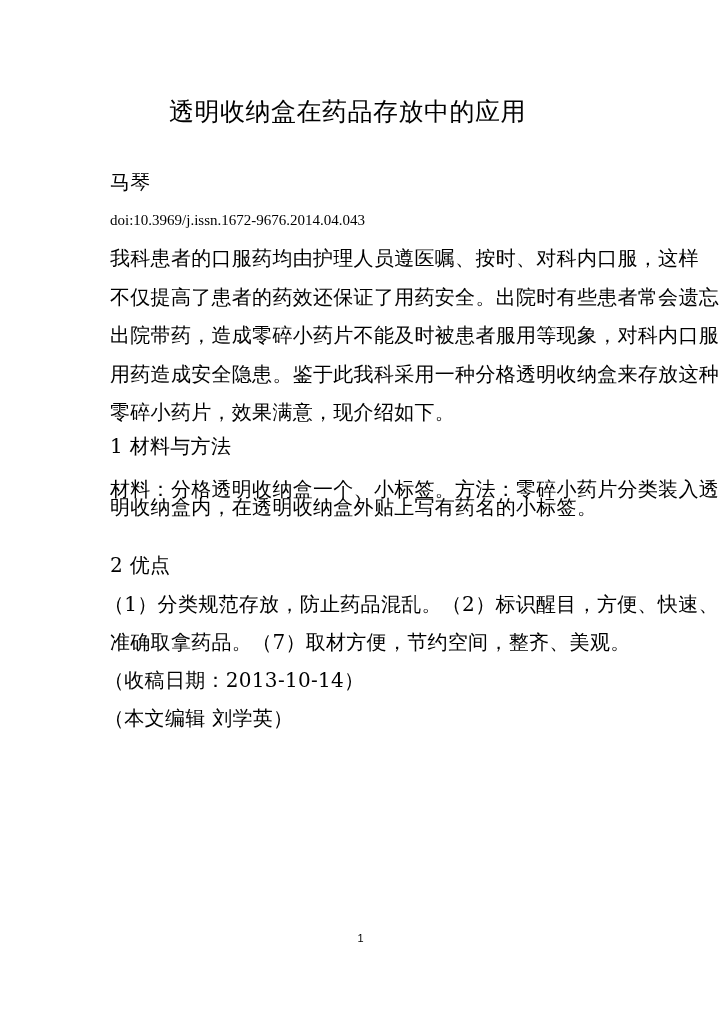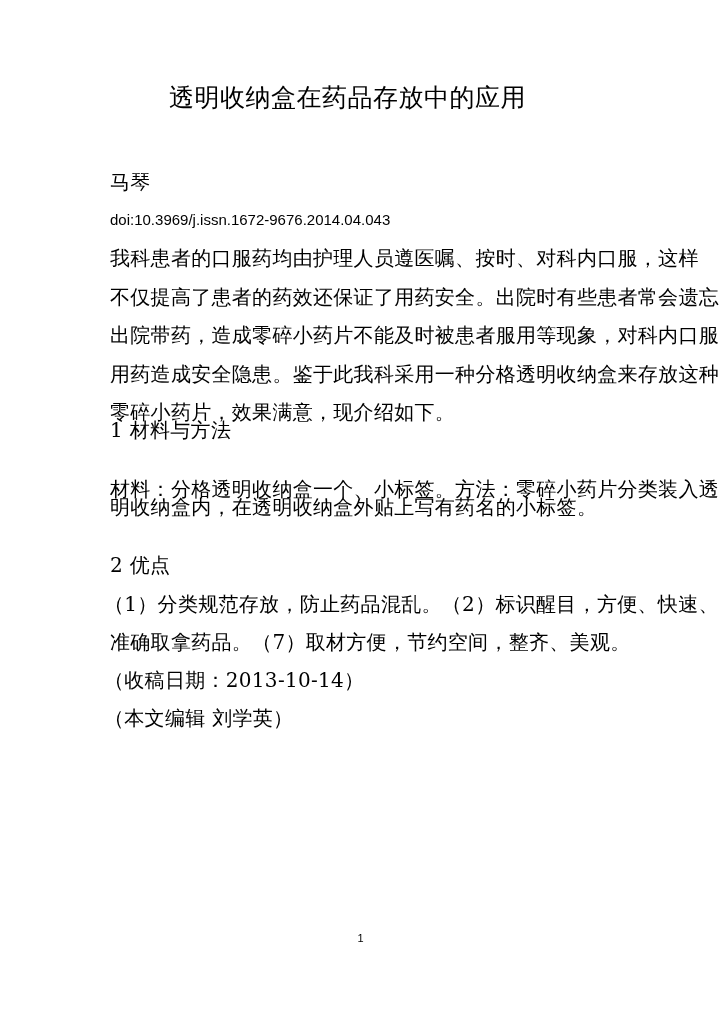--- a/index.html
+++ b/index.html
@@ -1,39 +1,39 @@
 <!DOCTYPE html>
 <html><head>
 <meta charset="utf-8">
 <style>
   html, body { margin: 0; padding: 0; background: #ffffff; }
   body { width: 721px; height: 1020px; position: relative; overflow: hidden;
          font-family: "DejaVu Serif", "Liberation Serif", serif; color: #000; }
-  .title { position: absolute; left: 0; width: 695px; top: 78px; text-align: center;
+  .title { position: absolute; left: 0; width: 695px; top: 92px; text-align: center;
            font-size: 25px; line-height: 40px; letter-spacing: 0.5px; }
   .line { position: absolute; left: 110px; font-size: 20px; line-height: 20px; white-space: nowrap; letter-spacing: 0.3px; }
-  .mono { font-family: Liberation Sans, sans-serif; font-size: 15px; letter-spacing: 0; }
+  .mono { font-family: Liberation Serif, serif; font-size: 15px; letter-spacing: 0; }
   .pagenum { position: absolute; left: 0; width: 721px; top: 932px; text-align: center;
              font-family: "Liberation Sans", sans-serif; font-size: 11px; }
 </style>
 </head>
 <body>
 
 <div class="title">透明收纳盒在药品存放中的应用</div>
 
 <div class="line" style="top:172px">马琴</div>
 <div class="line mono" style="top:210px">doi:10.3969/j.issn.1672-9676.2014.04.043</div>
 
 <div class="line" style="top:248px">我科患者的口服药均由护理人员遵医嘱、按时、对科内口服，这样</div>
 <div class="line" style="top:287px">不仅提高了患者的药效还保证了用药安全。出院时有些患者常会遗忘</div>
 <div class="line" style="top:325px">出院带药，造成零碎小药片不能及时被患者服用等现象，对科内口服</div>
 <div class="line" style="top:364px">用药造成安全隐患。鉴于此我科采用一种分格透明收纳盒来存放这种</div>
 <div class="line" style="top:402px">零碎小药片，效果满意，现介绍如下。</div>
 
-<div class="line" style="top:420px">1 材料与方法</div>
+<div class="line" style="top:436px">1 材料与方法</div>
 <div class="line" style="top:479px">材料：分格透明收纳盒一个、小标签。方法：零碎小药片分类装入透</div>
 <div class="line" style="top:497px">明收纳盒内，在透明收纳盒外贴上写有药名的小标签。</div>
 
 <div class="line" style="top:555px">2 优点</div>
 <div class="line" style="top:594px;left:104px">（1）分类规范存放，防止药品混乱。（2）标识醒目，方便、快速、</div>
 <div class="line" style="top:632px">准确取拿药品。（7）取材方便，节约空间，整齐、美观。</div>
 
 <div class="line" style="top:670px;left:104px">（收稿日期：2013-10-14）</div>
 <div class="line" style="top:708px;left:104px">（本文编辑 刘学英）</div>
 

